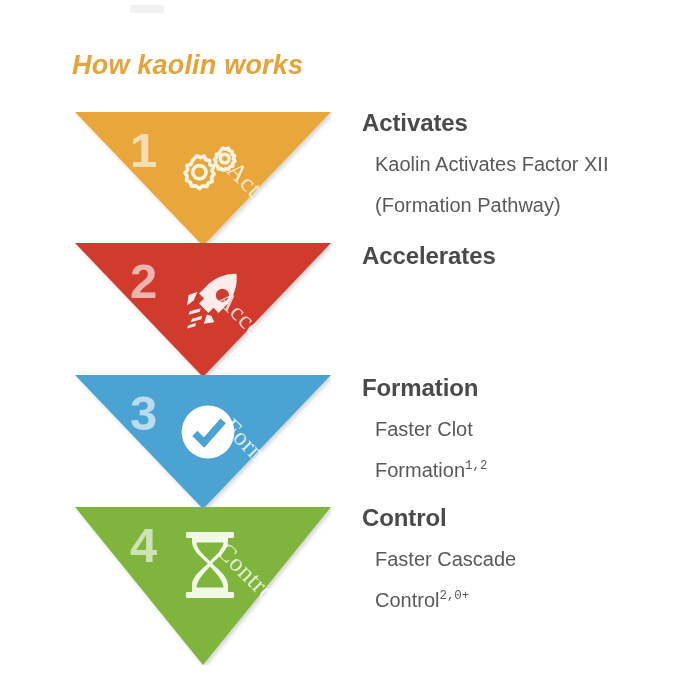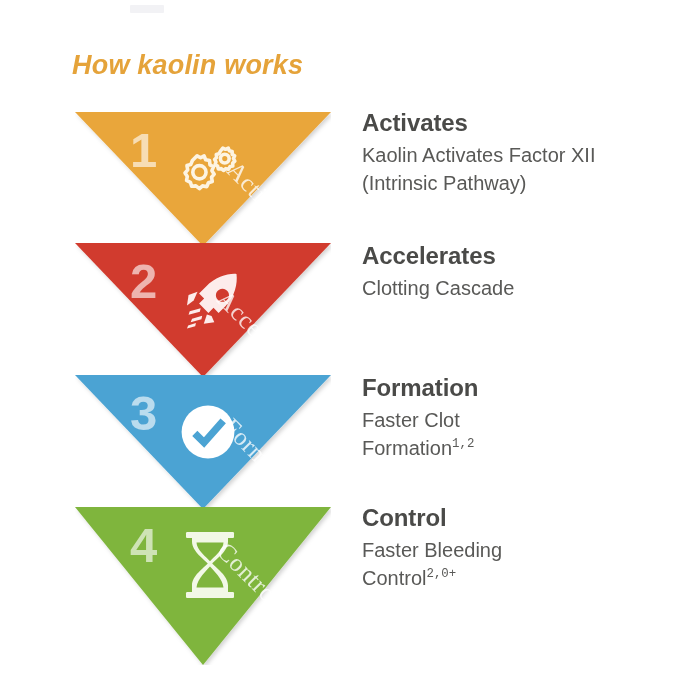--- a/index.html
+++ b/index.html
@@ -115,21 +115,21 @@
     color: #4a4a48;
     line-height: 1.12;
     margin: 0 0 4px 0;
     letter-spacing: -0.1px;
   }
   .step-body {
     font-size: 20px;
     font-weight: normal;
     color: #595957;
     line-height: 1.42;
-    margin: 0;
+    margin: 13px;
   }
   .step-body sup {
     font-size: 0.62em;
     vertical-align: super;
     line-height: 0;
     font-family: Liberation Mono, monospace;
   }
 </style>
 </head>
 <body>
@@ -249,42 +249,39 @@
     </div>
 
   </div>
 
   <div class="steps-text">
 
     <div class="step-block" style="top:110px;">
       <p class="step-head">Activates</p>
       <p class="step-body">Kaolin Activates Factor XII</p>
       <p class="step-body">
-        <span>(Intrinsic Pathway)</span><sup></sup>
+        <span>(Formation Pathway)</span><sup></sup>
       </p>
     </div>
 
     <div class="step-block" style="top:243px;">
       <p class="step-head">Accelerates</p>
-      <p class="step-body">
-        <span>Clotting Cascade</span><sup></sup>
-      </p>
     </div>
 
     <div class="step-block" style="top:375px;">
       <p class="step-head">Formation</p>
       <p class="step-body">Faster Clot</p>
       <p class="step-body">
         <span>Formation</span><sup>1,2</sup>
       </p>
     </div>
 
     <div class="step-block" style="top:505px;">
       <p class="step-head">Control</p>
-      <p class="step-body">Faster Bleeding</p>
+      <p class="step-body">Faster Cascade</p>
       <p class="step-body">
         <span>Control</span><sup>2,0+</sup>
       </p>
     </div>
 
   </div>
 
 </div>
 
 </body></html>

